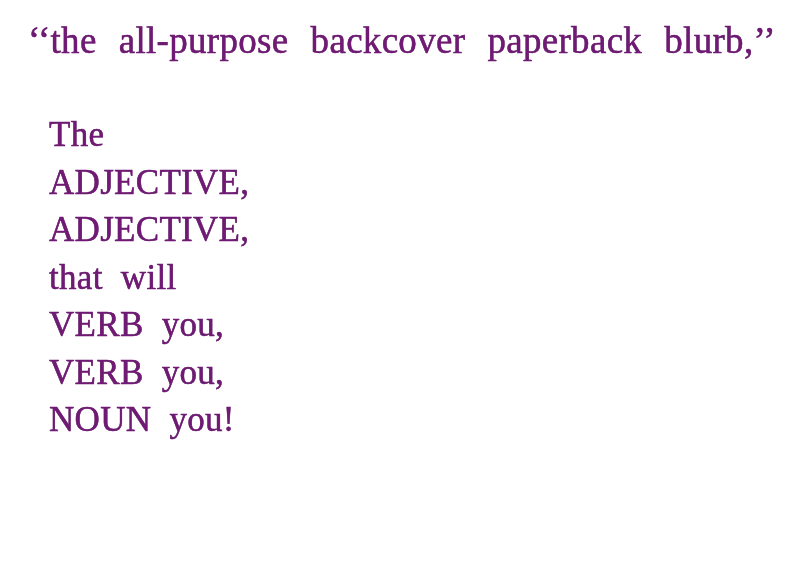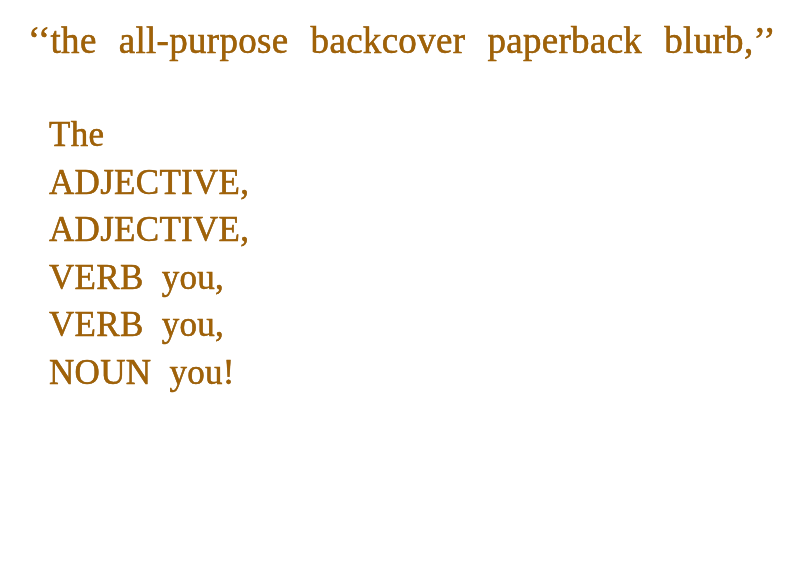--- a/index.html
+++ b/index.html
@@ -5,21 +5,21 @@
   html, body {
     margin: 0;
     padding: 0;
     background: #ffffff;
   }
   .page {
     position: relative;
     width: 800px;
     height: 462px;
     background: #ffffff;
-    color: #a16207;
+    color: #701a75;
     font-family: "Liberation Serif", "DejaVu Serif", serif;
     overflow: hidden;
     box-sizing: border-box;
     padding: 17px 0 0 28px;
     
     -webkit-text-stroke: 0.45px currentColor;
     text-shadow: 0 0 0.4px rgba(0,0,0,0.55);
   }
   .blurb-header {
     font-size: 37px;
@@ -44,18 +44,19 @@
 <body>
 
 <div class="page">
 
   <div class="blurb-header">‘‘the all-purpose backcover paperback blurb,’’</div>
 
   <div class="blurb-lines">
     <div class="blurb-line">The</div>
     <div class="blurb-line">ADJECTIVE,</div>
     <div class="blurb-line">ADJECTIVE,</div>
+    <div class="blurb-line">that will</div>
     <div class="blurb-line">VERB you,</div>
     <div class="blurb-line">VERB you,</div>
     <div class="blurb-line">NOUN you!</div>
   </div>
 
 </div>
 
 </body></html>

